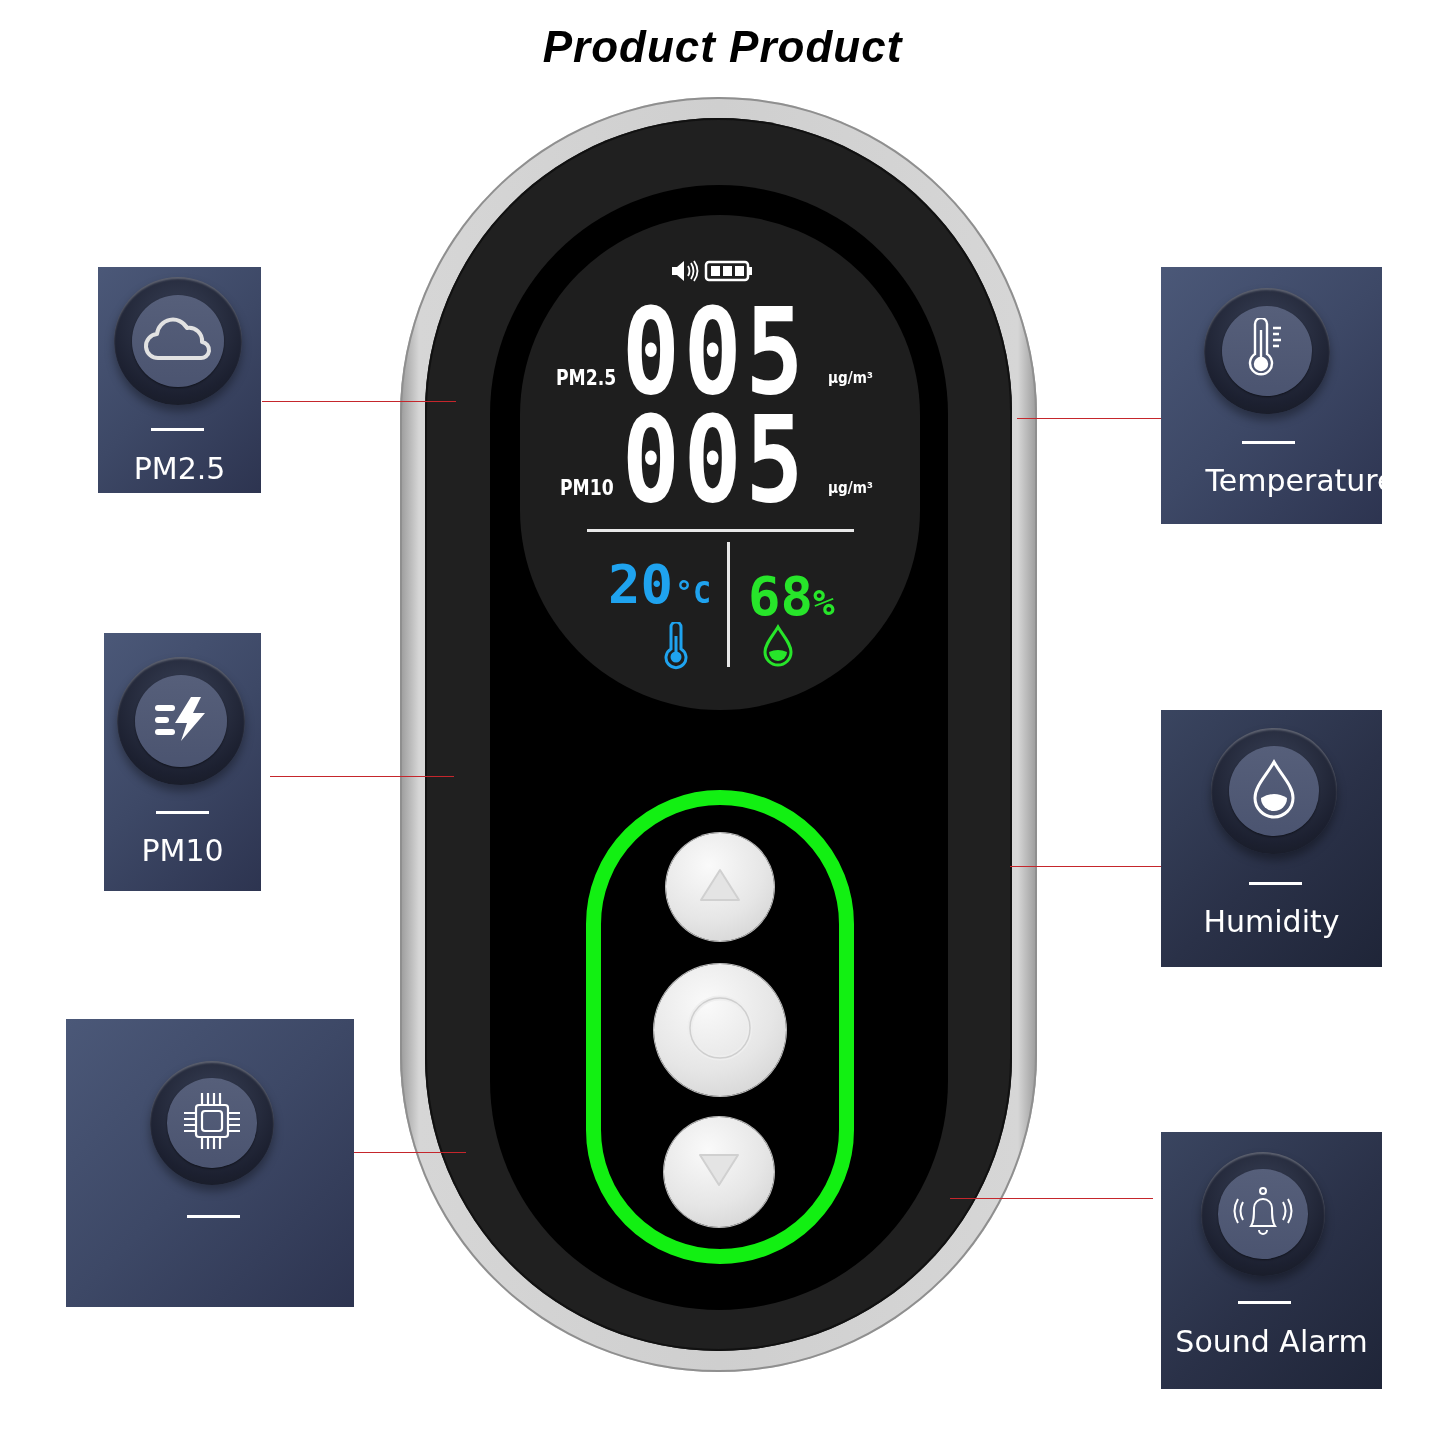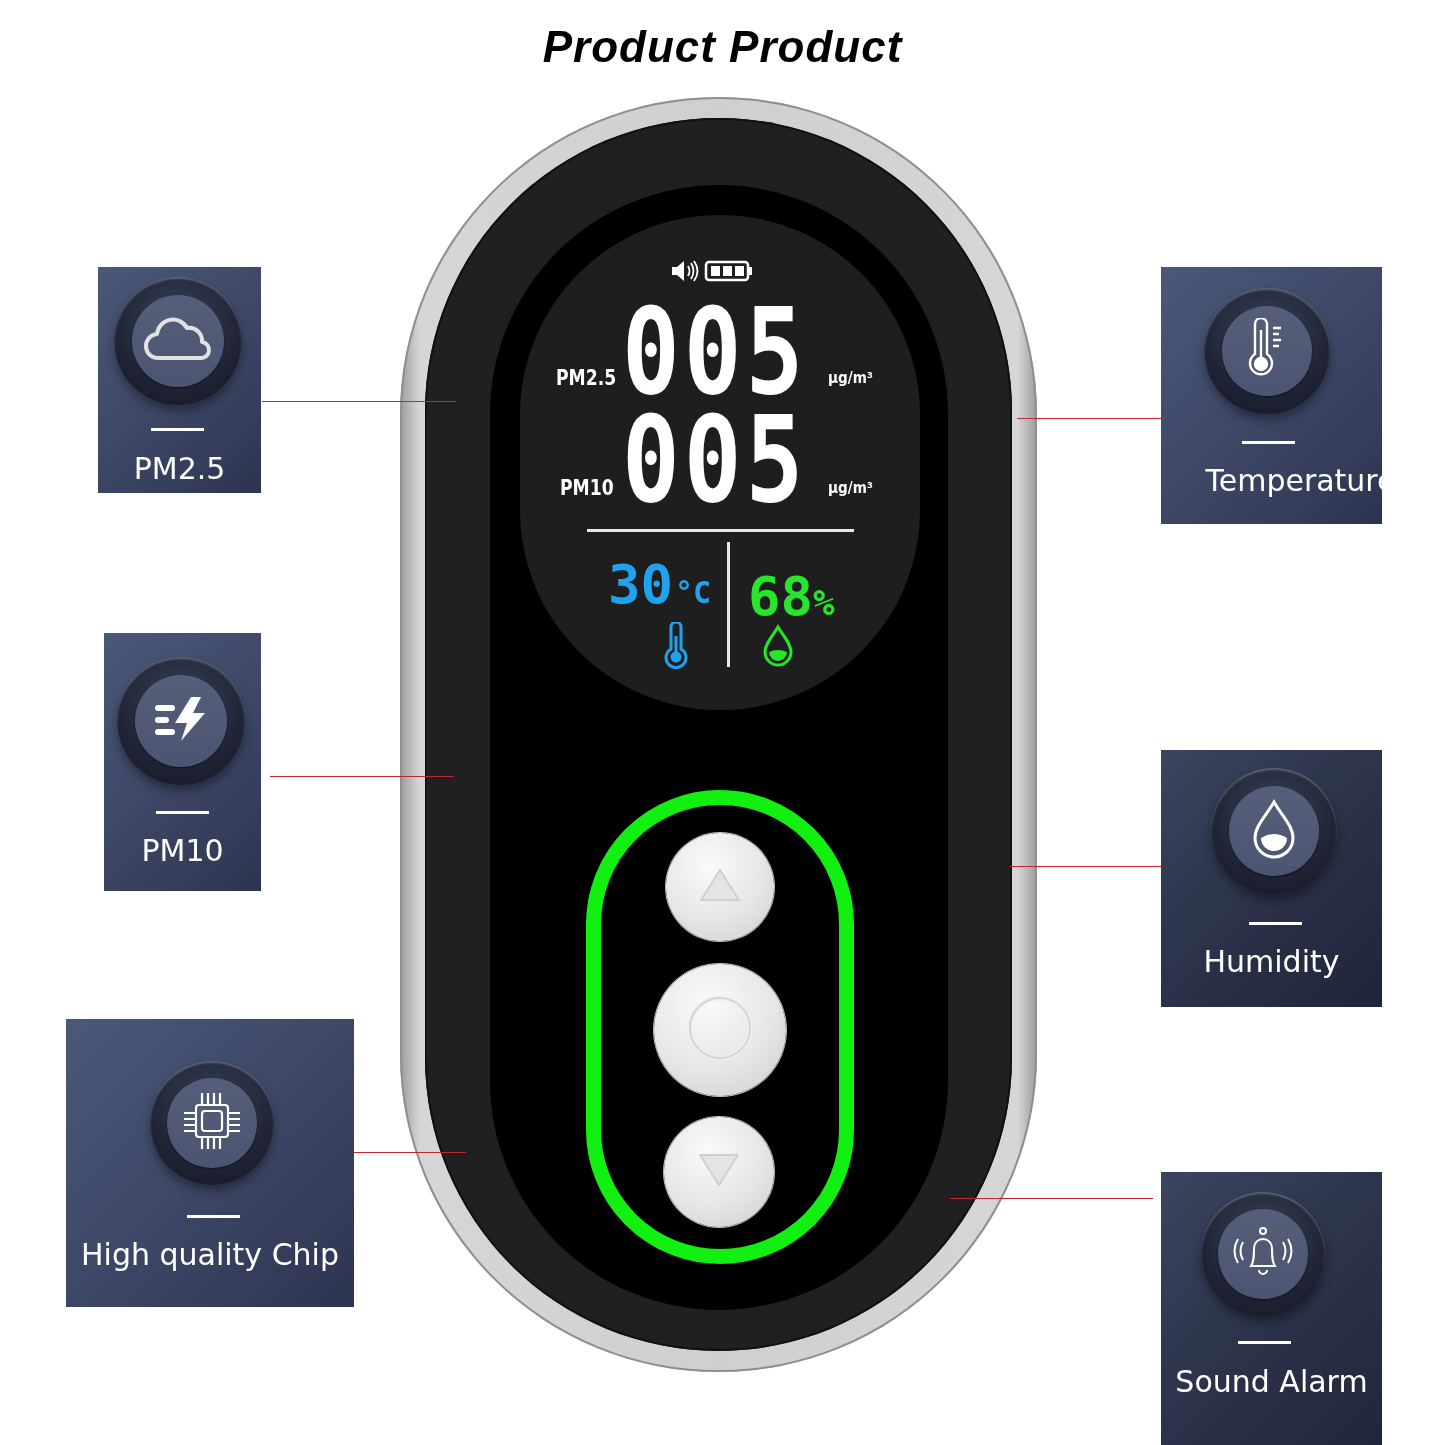--- a/index.html
+++ b/index.html
@@ -29,21 +29,21 @@
   .btn{position:absolute;border-radius:50%;background:radial-gradient(circle at 40% 30%,#fafafa 0%,#e6e6e6 55%,#cdcdcd 100%);box-shadow:0 0 0 1px #bdbdbd, 0 2px 3px rgba(0,0,0,.4);display:flex;align-items:center;justify-content:center;}
   .btn-up{left:666px;top:833px;width:108px;height:108px;}
   .btn-ok{left:654px;top:964px;width:132px;height:132px;}
   .btn-down{left:664px;top:1117px;width:110px;height:110px;}
 
   
   .conn{position:absolute;height:1px;background:#c5262c;}
 
   
   .card{position:absolute;background:linear-gradient(135deg,#4b5878 0%,#3d4866 50%,#2d3450 100%);color:#fff;text-align:center;}
-  .card.dark{background:linear-gradient(135deg,#3a4560 0%,#2a3148 55%,#1f2538 100%);margin-top:40px;}
+  .card.dark{background:linear-gradient(135deg,#3a4560 0%,#2a3148 55%,#1f2538 100%);}
   .knob{position:absolute;border-radius:50%;background:radial-gradient(circle at 50% 35%,#3a4258 0%,#1c2030 70%,#15181f 100%);box-shadow:0 6px 10px rgba(0,0,0,.35), inset 0 2px 2px rgba(255,255,255,.25);}
   .knob .inner{position:absolute;left:14%;top:14%;width:72%;height:72%;border-radius:50%;background:linear-gradient(180deg,#565f7a 0%,#4b5470 100%);box-shadow:0 1px 2px rgba(0,0,0,.5);display:flex;align-items:center;justify-content:center;}
   .dash{position:absolute;height:3px;background:#ffffff;}
   .clabel{position:absolute;left:0;width:100%;font-family:"DejaVu Sans",sans-serif;font-size:30px;color:#fff;text-align:center;white-space:nowrap;}
 </style>
 </head>
 <body>
 
 <div class="title">Product Product</div>
 
@@ -75,21 +75,21 @@
 <div class="unit" style="left:828px;top:368px;">µg/m³</div>
 
 <div class="lbl" style="left:560px;top:476px;">PM10</div>
 <div class="seg pm10">005</div>
 <div class="unit" style="left:828px;top:478px;">µg/m³</div>
 
 <div class="hline"></div>
 <div class="vline"></div>
 
 <div class="temp">
-  <span>30</span><span class="u">°C</span>
+  <span>20</span><span class="u">°C</span>
 </div>
 <div class="hum">
   <span>68</span><span class="u">%</span>
 </div>
 
 <span class="lcd-icon" style="left:659px;top:622px;">
   <svg width="34" height="48" viewBox="0 0 34 48">
       <path d="M12 5a5 5 0 0 1 10 0v22a10 10 0 1 1-10 0z" fill="none" stroke="#1fa3ef" stroke-width="3"></path>
       <circle cx="17" cy="35" r="5.5" fill="#1fa3ef"></circle>
       <rect x="15.5" y="14" width="3" height="18" fill="#1fa3ef"></rect>
@@ -171,21 +171,20 @@
       <span>
         <svg width="64" height="64" viewBox="0 0 64 64" fill="none" stroke="#fff" stroke-width="2.2">
             <rect x="16" y="16" width="32" height="32" rx="3"></rect>
             <rect x="22" y="22" width="20" height="20" rx="3"></rect>
             <path d="M22 4v12M28 4v12M34 4v12M40 4v12M22 48v12M28 48v12M34 48v12M40 48v12M4 24h12M4 30h12M4 36h12M4 42h12M48 24h12M48 30h12M48 36h12M48 42h12"></path>
           </svg>
       </span>
     </div>
   </div>
   <div class="dash" style="left:121px;top:196px;width:53px;"></div>
-  <div class="clabel" style="top:218px;">High quality Chip</div>
 </div>
 
 <div class="card" style="left:1161px;top:267px;width:221px;height:257px;">
   <div class="knob" style="left:43px;top:21px;width:126px;height:126px;">
     <div class="inner">
       <span>
         <svg width="44" height="62" viewBox="0 0 44 62" fill="none" stroke="#fff" stroke-width="2.4">
             <path d="M10 6a6 6 0 0 1 12 0v30a11 11 0 1 1-12 0z"></path>
             <circle cx="16" cy="46" r="6" fill="#fff"></circle>
             <path d="M16 40V12"></path>
@@ -206,21 +205,21 @@
             <path d="M25 4C17 18 6 28 6 40a19 19 0 0 0 38 0C44 28 33 18 25 4z" fill="none" stroke="#fff" stroke-width="3"></path>
             <path d="M12 40q13-8 26 0a13 13 0 0 1-26 0z" fill="#fff"></path>
           </svg>
       </span>
     </div>
   </div>
   <div class="dash" style="left:88px;top:172px;width:53px;"></div>
   <div class="clabel" style="top:194px;">Humidity</div>
 </div>
 
-<div class="card dark" style="left:1161px;top:1132px;width:221px;height:303px;">
+<div class="card dark" style="left:1161px;top:1132px;width:221px;height:257px;">
   <div class="knob" style="left:40px;top:20px;width:124px;height:124px;">
     <div class="inner">
       <span>
         <svg width="68" height="52" viewBox="0 0 68 52" fill="none" stroke="#fff" stroke-width="2">
             <circle cx="34" cy="5" r="3"></circle>
             <path d="M22 40c3-4 3-10 3-18a9 9 0 0 1 18 0c0 8 0 14 3 18z"></path>
             <path d="M30 44a4 4 0 0 0 8 0"></path>
             <path d="M14 16q-5 9 0 18M9 13q-7 12 0 24M54 16q5 9 0 18M59 13q7 12 0 24"></path>
           </svg>
       </span>

